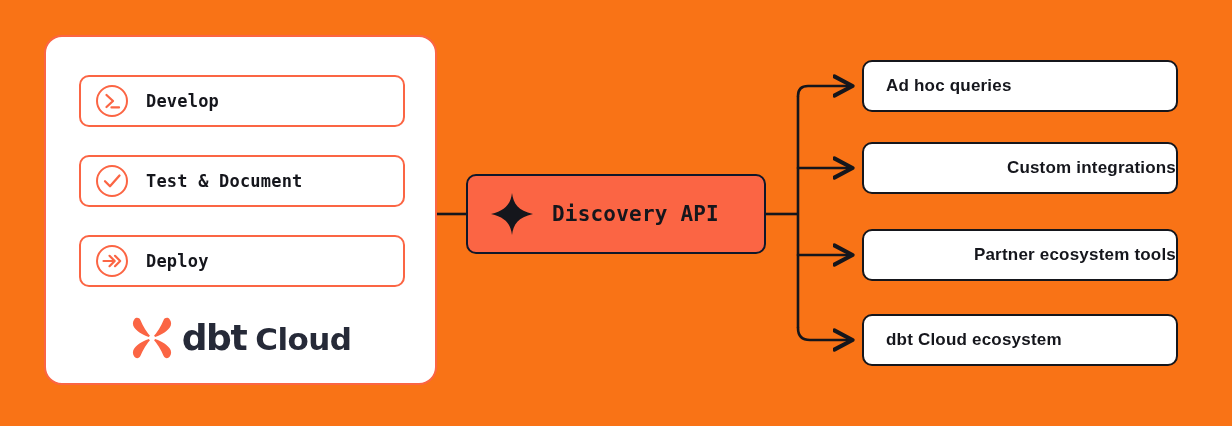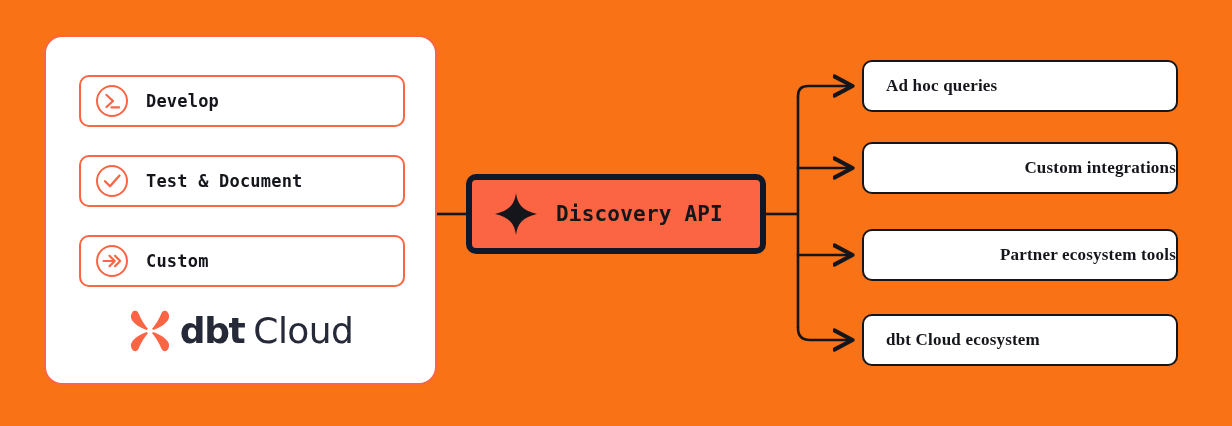--- a/index.html
+++ b/index.html
@@ -63,21 +63,21 @@
     color: #15161c;
     letter-spacing: 0.2px;
     white-space: nowrap;
   }
 
   
   .dbt-lockup {
     position: absolute;
     left: 0;
     right: 0;
-    top: 266px;
+    top: 273px;
     height: 56px;
     display: flex;
     align-items: center;
     justify-content: center;
     gap: 8px;
     text-align: right;
   }
   .dbt-mark {
     width: 44px;
     height: 44px;
@@ -89,37 +89,37 @@
     font-family: "DejaVu Sans", sans-serif;
     line-height: 1;
   }
   .dbt-word-bold {
     font-size: 36px;
     font-weight: 700;
     color: #262a38;
     letter-spacing: -1.4px;
   }
   .dbt-word-light {
-    font-size: 36px;
-    font-weight: 400;
+    font-size: 31px;
+    font-weight: 700;
     color: #262a38;
     letter-spacing: -0.6px;
     margin-left: 9px;
   }
 
   
   .center-node {
     position: absolute;
     left: 466px;
     top: 174px;
     width: 300px;
     height: 80px;
     box-sizing: border-box;
     background: #fb6544;
-    border: 6px solid #0f172a;
+    border: 2px solid #0f172a;
     border-radius: 10px;
     display: flex;
     align-items: center;
   }
   .sparkle-icon {
     width: 44px;
     height: 44px;
     margin-left: 22px;
     flex: 0 0 auto;
     display: block;
@@ -146,21 +146,21 @@
     background: #ffffff;
     display: flex;
     align-items: center;
   }
   .consumer-box.c0 { top: 60px; }
   .consumer-box.c1 { top: 142px; justify-content: flex-end; }
   .consumer-box.c2 { top: 229px; justify-content: flex-end; }
   .consumer-box.c3 { top: 314px; }
   .consumer-label {
     margin-left: 22px;
-    font-family: Liberation Serif, serif;
+    font-family: Liberation Sans, sans-serif;
     font-size: 17px;
     font-weight: 700;
     color: #15161c;
     white-space: nowrap;
     letter-spacing: 0.2px;
   }
 
   
   .connectors {
     position: absolute;
@@ -201,21 +201,21 @@
 
     <div class="stage-card s2">
       <span class="stage-icon">
         <svg viewBox="0 0 34 34" width="34" height="34" xmlns="http://www.w3.org/2000/svg">
           <circle cx="17" cy="17" r="15" fill="none" stroke="#fb6544" stroke-width="2"></circle>
           <line x1="8.5" y1="17" x2="18" y2="17" stroke="#fb6544" stroke-width="2.2" stroke-linecap="round"></line>
           <polyline points="14.5,11.8 19.7,17 14.5,22.2" fill="none" stroke="#fb6544" stroke-width="2.2" stroke-linecap="round" stroke-linejoin="round"></polyline>
           <polyline points="20,11.8 25.2,17 20,22.2" fill="none" stroke="#fb6544" stroke-width="2.2" stroke-linecap="round" stroke-linejoin="round"></polyline>
         </svg>
       </span>
-      <span class="stage-label">Custom</span>
+      <span class="stage-label">Deploy</span>
     </div>
 
     <div class="dbt-lockup">
       <span class="dbt-mark">
         <svg viewBox="0 0 44 44" width="44" height="44" xmlns="http://www.w3.org/2000/svg">
           <path d="M22 22
                    C 27.5 16.5 31 10 33.5 4.2
                    C 34.6 1.6 37.9 1.0 39.6 3.2
                    C 41.6 5.8 41.6 9.2 39.6 11.8
                    C 36.4 16.0 30.6 19.6 22 22

